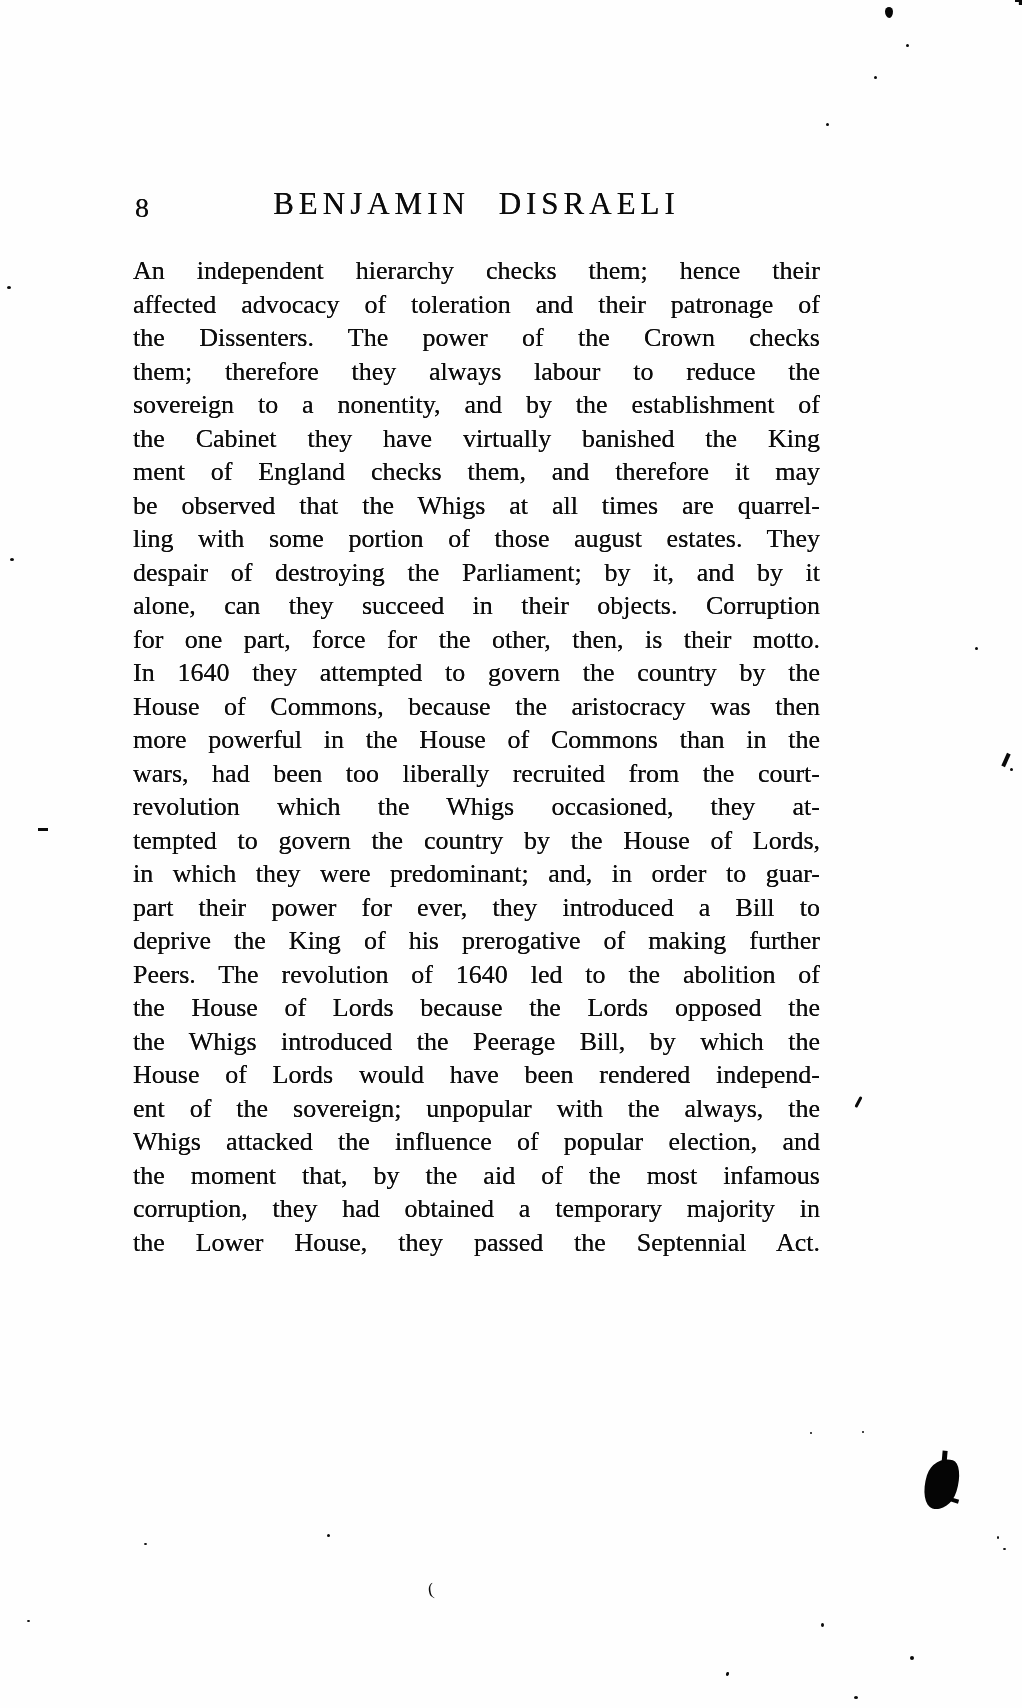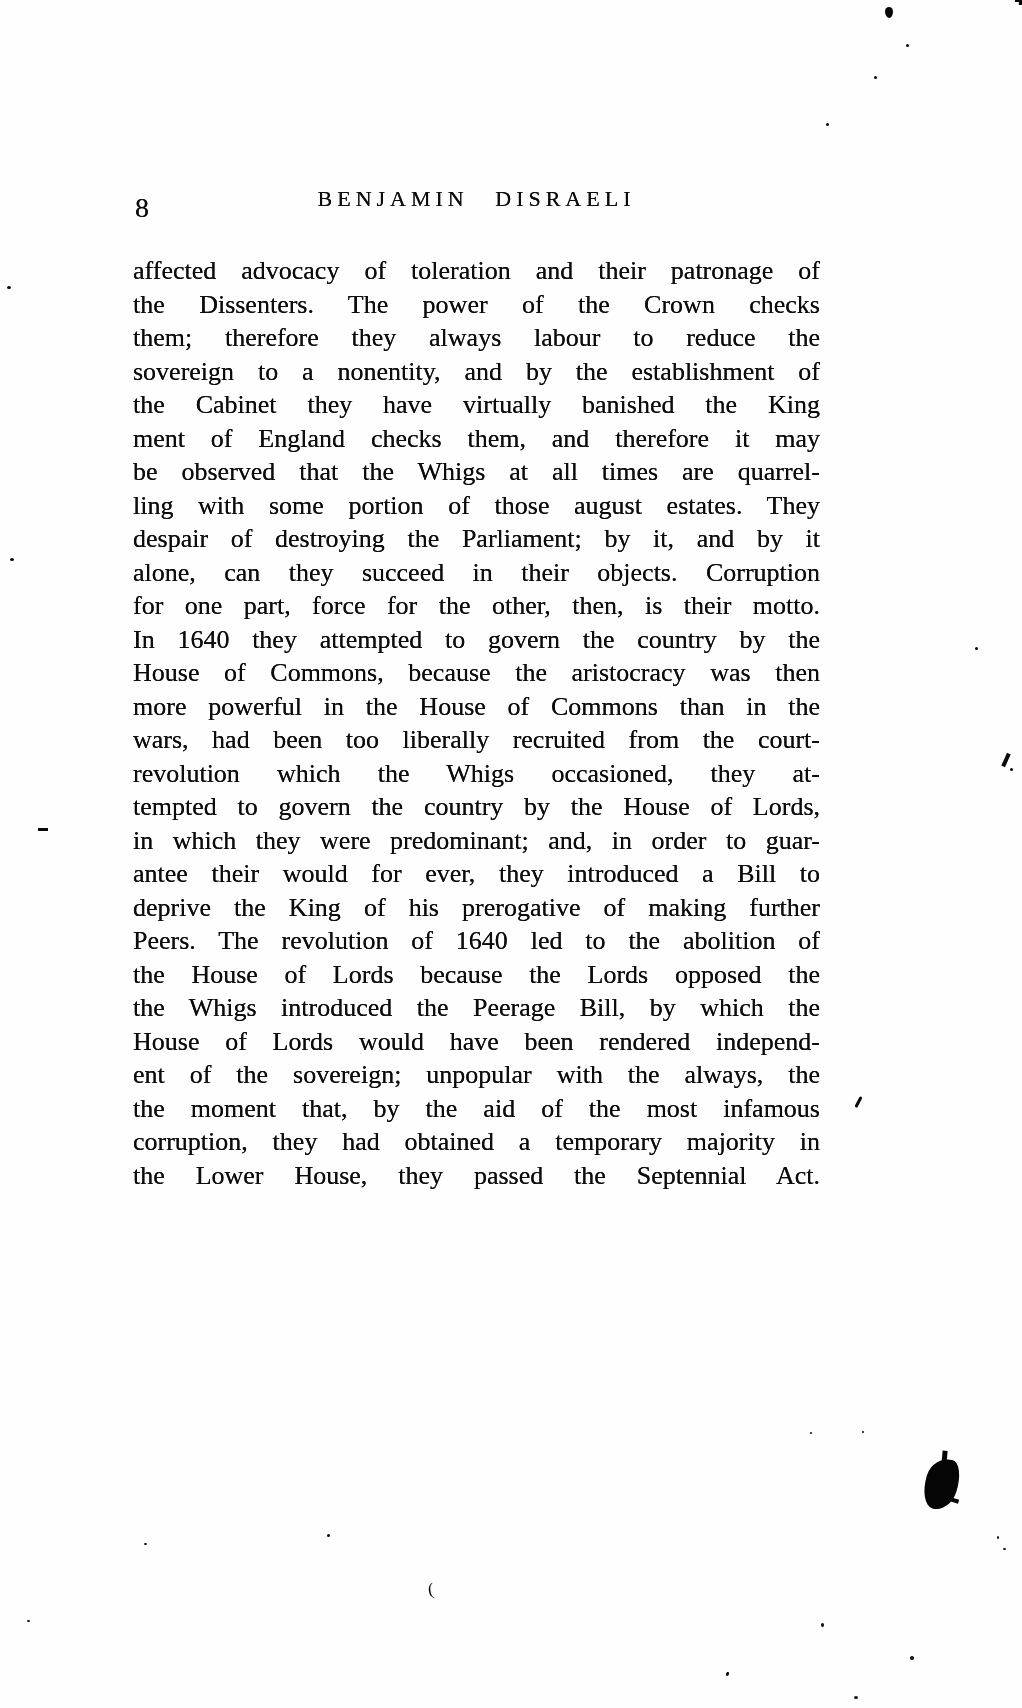--- a/index.html
+++ b/index.html
@@ -26,21 +26,21 @@
   .pageno {
     position: absolute;
     left: 2px;
     bottom: 2px;
     font-size: 28px;
     text-shadow: 0 0 0.4px rgba(0,0,0,0.85);
   }
   .head-title {
     display: block;
     text-align: center;
-    font-size: 22px;
+    font-size: 31px;
     letter-spacing: 5px;
     word-spacing: 16px;
     text-shadow: 0 0 0.5px rgba(0,0,0,0.85);
     font-family: Liberation Serif, serif;
   }
   .body-text {
     position: absolute;
     left: 133px;
     top: 254px;
     width: 687px;
@@ -124,45 +124,47 @@
 <body>
 
 <div class="sheet">
 
   <header class="running-head">
     <span class="pageno">8</span>
     <span class="head-title">BENJAMIN DISRAELI</span>
   </header>
 
   <main class="body-text">
+      <div class="line">An independent hierarchy checks them; hence their</div>
       <div class="line">affected advocacy of toleration and their patronage of</div>
       <div class="line">the Dissenters.  The power of the Crown checks</div>
       <div class="line">them; therefore they always labour to reduce the</div>
       <div class="line">sovereign to a nonentity, and by the establishment of</div>
       <div class="line">the Cabinet they have virtually banished the King</div>
       <div class="line">ment of England checks them, and therefore it may</div>
       <div class="line">be observed that the Whigs at all times are quarrel-</div>
       <div class="line">ling with some portion of those august estates.  They</div>
       <div class="line">despair of destroying the Parliament; by it, and by it</div>
       <div class="line">alone, can they succeed in their objects.  Corruption</div>
       <div class="line">for one part, force for the other, then, is their motto.</div>
       <div class="line">In 1640 they attempted to govern the country by the</div>
       <div class="line">House of Commons, because the aristocracy was then</div>
       <div class="line">more powerful in the House of Commons than in the</div>
       <div class="line">wars, had been too liberally recruited from the court-</div>
       <div class="line">revolution which the Whigs occasioned, they at-</div>
       <div class="line">tempted to govern the country by the House of Lords,</div>
       <div class="line">in which they were predominant; and, in order to guar-</div>
-      <div class="line">antee their would for ever, they introduced a Bill to</div>
+      <div class="line">part their power for ever, they introduced a Bill to</div>
       <div class="line">deprive the King of his prerogative of making further</div>
       <div class="line">Peers.  The revolution of 1640 led to the abolition of</div>
       <div class="line">the House of Lords because the Lords opposed the</div>
       <div class="line">the Whigs introduced the Peerage Bill, by which the</div>
       <div class="line">House of Lords would have been rendered independ-</div>
       <div class="line">ent of the sovereign; unpopular with the always, the</div>
+      <div class="line">Whigs attacked the influence of popular election, and</div>
       <div class="line">the moment that, by the aid of the most infamous</div>
       <div class="line">corruption, they had obtained a temporary majority in</div>
       <div class="line">the Lower House, they passed the Septennial Act.</div>
     </main>
 
   <span class="drip-dot"></span>
   <span class="corner-tick"></span>
   <span class="speck" style="left:906px;top:44px;width:3px;height:3px;"></span>
   <span class="speck" style="left:874px;top:76px;width:3px;height:3px;"></span>
   <span class="speck" style="left:826px;top:123px;width:3px;height:3px;"></span>

